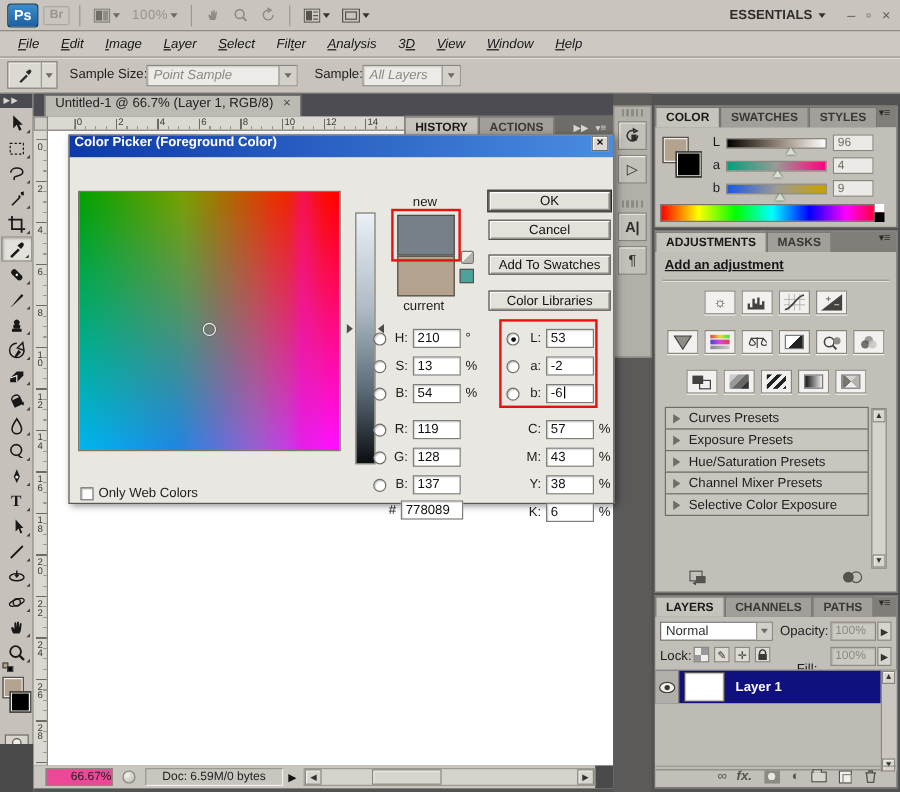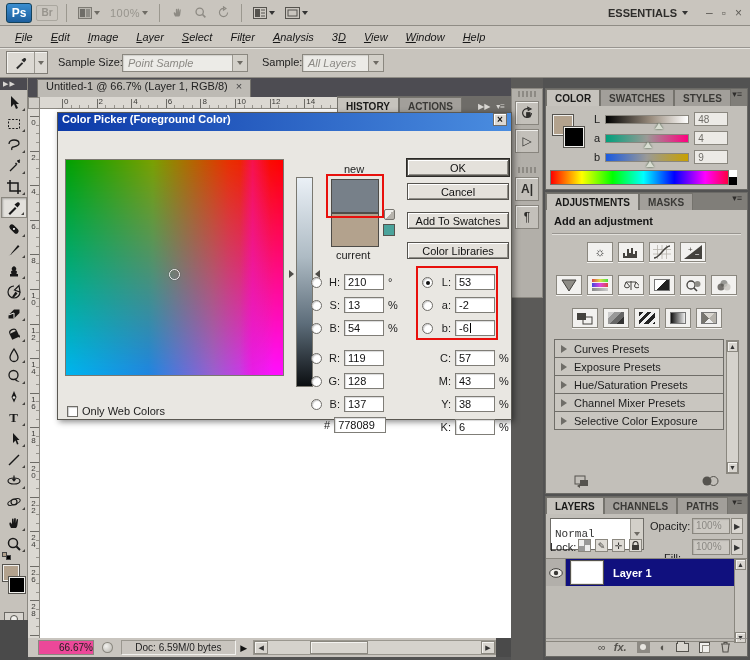--- a/index.html
+++ b/index.html
@@ -180,39 +180,39 @@
   .cp-thumb { position:absolute; bottom:-6px; width:0; height:0; transform:translateX(-4px);
               border-left:4px solid transparent; border-right:4px solid transparent;
               border-bottom:6px solid #d9ded2; filter:drop-shadow(0 0 1px #3d5a3d); }
   .cp-val { width:34px; height:14px; background:#eceae6; border:1px solid #8a877f; font-size:10px;
             color:#6f6d68; padding:1px 3px; }
   .rainbow { position:absolute; left:4px; top:64px; width:187px; height:15px; border:1px solid #77756f;
              background:linear-gradient(90deg,#f00,#ff0,#0f0,#0ff,#00f,#f0f,#f00); }
   .rb-end { position:absolute; right:-1px; top:-1px; width:9px; height:15px; border-left:1px solid #77756f; }
   .rb-end .w { height:7px; background:#fff; } .rb-end .k { height:8px; background:#000; }
 
-  .adj-head { position:absolute; left:8px; top:5px; font-weight:bold; color:#161616; }
+  .adj-head { position:absolute; left:8px; top:5px; font-weight:bold; color:#161616;text-decoration:underline; }
   .adj-hr { position:absolute; left:6px; right:6px; top:23px; height:1px; background:#989590; box-shadow:0 1px 0 #e2e0db; }
   .adj-row { position:absolute; left:0; width:100%; display:flex; justify-content:center; gap:5px; }
   .adj-ico { width:26px; height:20px; background:#f2f1ef; border:1px solid #8a877f;
              box-shadow:0 1px 0 #f4f3f0; display:flex; align-items:center; justify-content:center;
              font-size:12px; color:#333; overflow:hidden; }
   .presets { position:absolute; left:8px; top:130px; width:170px; }
   .preset-row { height:19px; background:#c9c6c0; border:1px solid #6f6d68; margin-top:-1px;
                 display:flex; align-items:center; gap:7px; padding:0 6px; color:#1d1d1d; }
   .tri-r { width:0; height:0; border-top:4px solid transparent; border-bottom:4px solid transparent;
            border-left:6px solid #6f6d68; }
   .vscroll { position:absolute; right:8px; top:130px; width:13px; height:134px; background:#d5d2cc; border:1px solid #8a877f; }
   .vscroll .sbtn { width:11px; height:11px; }
   .vscroll .bot { position:absolute; bottom:0; }
   .adj-foot { position:absolute; left:0; bottom:3px; width:100%; height:18px; display:flex;
               align-items:center; justify-content:space-between; padding:0 28px; color:#44423e; }
 
-  .lay-drop { position:absolute; left:4px; top:4px; width:94px; height:32px; background:#fff;
-              border:1px solid #6f6d68; display:flex; align-items:center;font-family:Liberation Mono, monospace; }
+  .lay-drop { position:absolute; left:4px; top:4px; width:94px; height:16px; background:#fff;
+              border:1px solid #6f6d68; display:flex; align-items:center; }
   .lay-drop .dd-text { flex:1; padding:0 4px; color:#333; }
   .lay-drop .dd-btn { width:13px; height:100%; background:#d3d0c9; border-left:1px solid #9a978f;
                       display:flex; align-items:center; justify-content:center; }
   .lay-label { position:absolute; color:#1d1d1d; }
   .lay-val { position:absolute; width:38px; height:16px; background:#ccc9c3; border:1px solid #8a877f;
              box-shadow:inset 1px 1px 1px rgba(0,0,0,.12); color:#8b8984; font-size:10px; padding:1px 3px; }
   .lay-arr { position:absolute; width:12px; height:16px; background:#d8d5cf; border:1px solid #8a877f;
              font-size:8px; color:#333; display:flex; align-items:center; justify-content:center; }
   .lock-ico { width:13px; height:13px; border:1px solid #8a877f; background:#dedbd5; display:flex;
               align-items:center; justify-content:center; font-size:9px; color:#3a3936; }
@@ -680,21 +680,21 @@
     </div>
   <div class="pbody" style="height:83px">
     <div class="cp-sw-fg" style="background: rgb(179, 162, 141);"></div>
     <div class="cp-sw-bg"></div>
     <div id="cp-sliders">
         <div class="cp-row" style="top: 6px;">
           <span>L</span>
           <span class="cp-bar" style="background: linear-gradient(90deg, rgb(0, 0, 0), rgb(154, 141, 126) 55%, rgb(255, 255, 255));">
             <span class="cp-thumb" style="left: 65%;"></span>
           </span>
-          <span class="cp-val">48</span>
+          <span class="cp-val">96</span>
         </div>
         <div class="cp-row" style="top: 25px;">
           <span>a</span>
           <span class="cp-bar" style="background: linear-gradient(90deg, rgb(0, 161, 124), rgb(154, 154, 150) 50%, rgb(255, 0, 128));">
             <span class="cp-thumb" style="left: 51.5625%;"></span>
           </span>
           <span class="cp-val">4</span>
         </div>
         <div class="cp-row" style="top: 44px;">
           <span>b</span>

